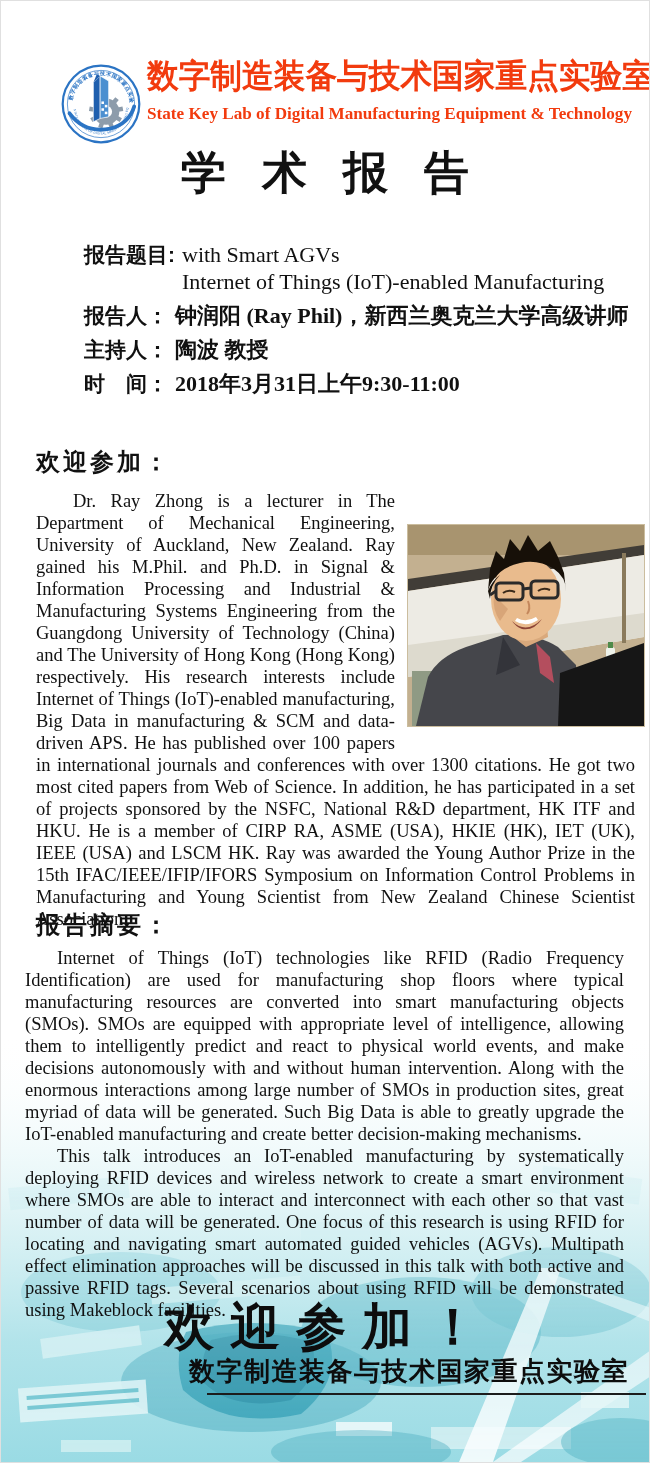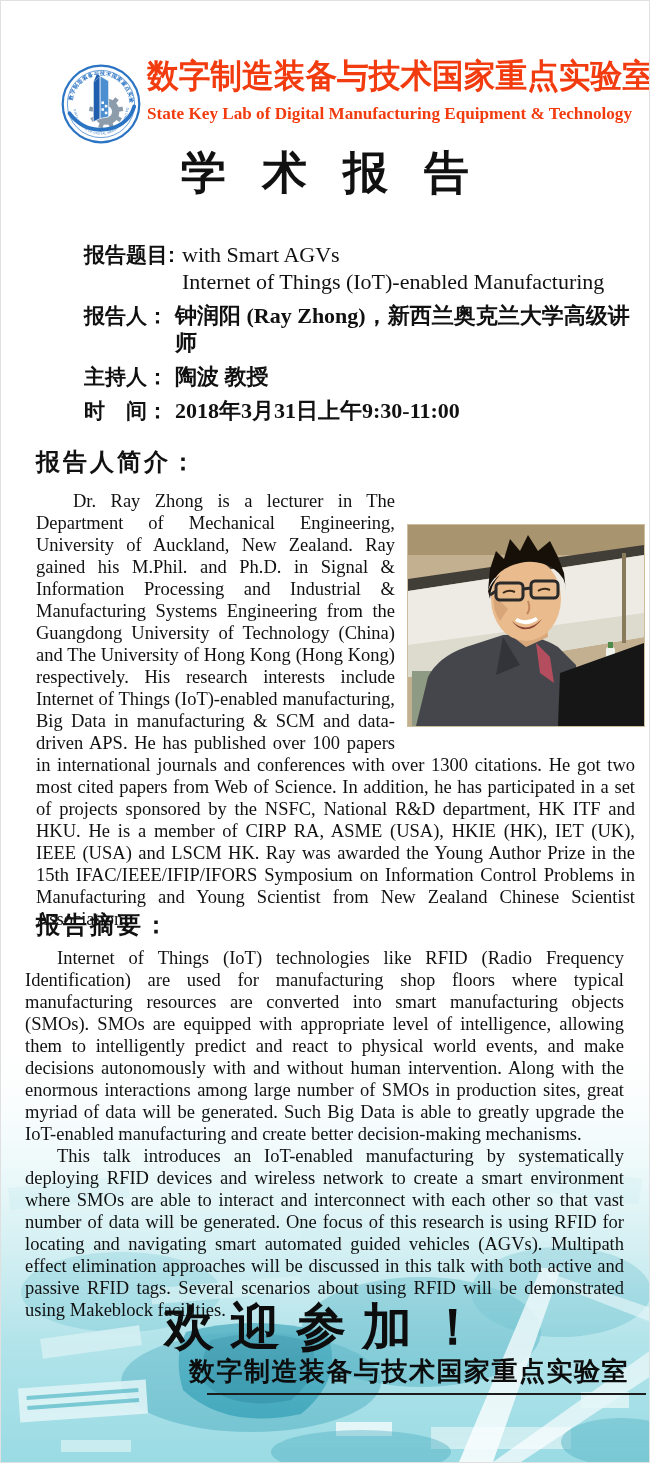--- a/index.html
+++ b/index.html
@@ -187,33 +187,33 @@
     <div class="details">
       <div class="detail-row">
         <span class="detail-label">报告题目:</span>
         <span class="detail-value-en">
           <span class="detail-line">with Smart AGVs</span>
           <span class="detail-line">Internet of Things (IoT)-enabled Manufacturing</span>
         </span>
       </div>
       <div class="detail-row">
         <span class="detail-label">报告人：</span>
-        <span class="detail-value-cn">钟润阳 (Ray Zhong)，新西兰奥克兰大学高级讲师</span>
+        <span class="detail-value-cn">钟润阳 (Ray Phil)，新西兰奥克兰大学高级讲师</span>
       </div>
       <div class="detail-row">
         <span class="detail-label">主持人：</span>
         <span class="detail-value-cn">陶波 教授</span>
       </div>
       <div class="detail-row">
         <span class="detail-label">时　间：</span>
         <span class="detail-value-cn">2018年3月31日上午9:30-11:00</span>
       </div>
     </div>
 
-    <h2 class="section-heading bio-heading">报告人简介：</h2>
+    <h2 class="section-heading bio-heading">欢迎参加：</h2>
 
     <div class="bio">
       <svg class="photo-frame" viewBox="0 0 236 201" role="img" preserveAspectRatio="none">
 
         <rect x="0" y="0" width="236" height="201" fill="#c3b090"></rect>
         <rect x="0" y="0" width="236" height="30" fill="#a8946f"></rect>
 
         <polygon points="0,54 236,20 236,30 0,66" fill="#413d37"></polygon>
         <polygon points="0,66 236,30 236,112 0,152" fill="#edebe4"></polygon>
         <polygon points="0,120 236,88 236,112 0,152" fill="#dddace"></polygon>

